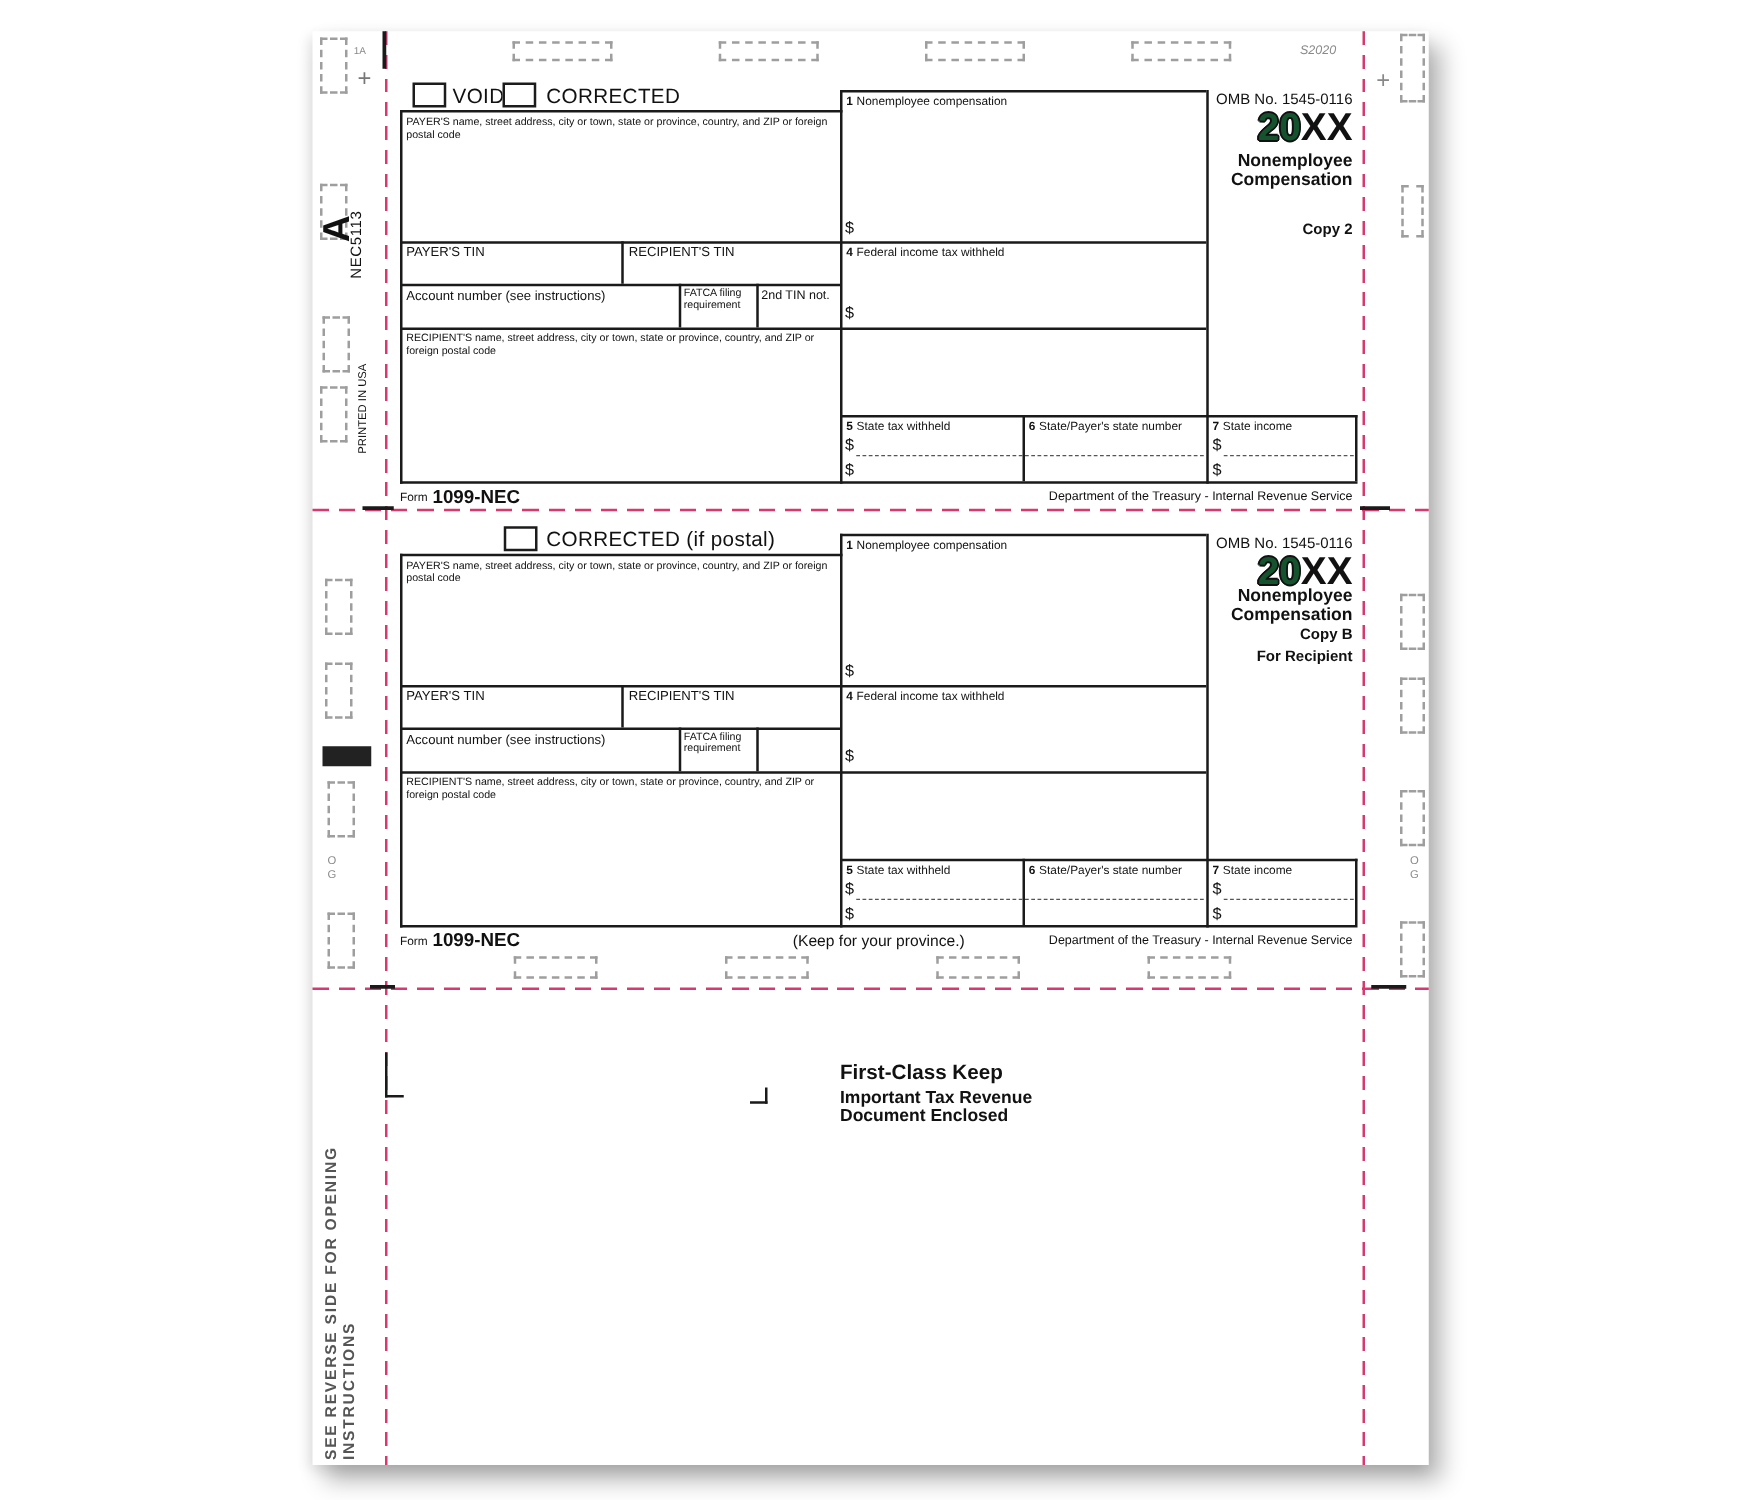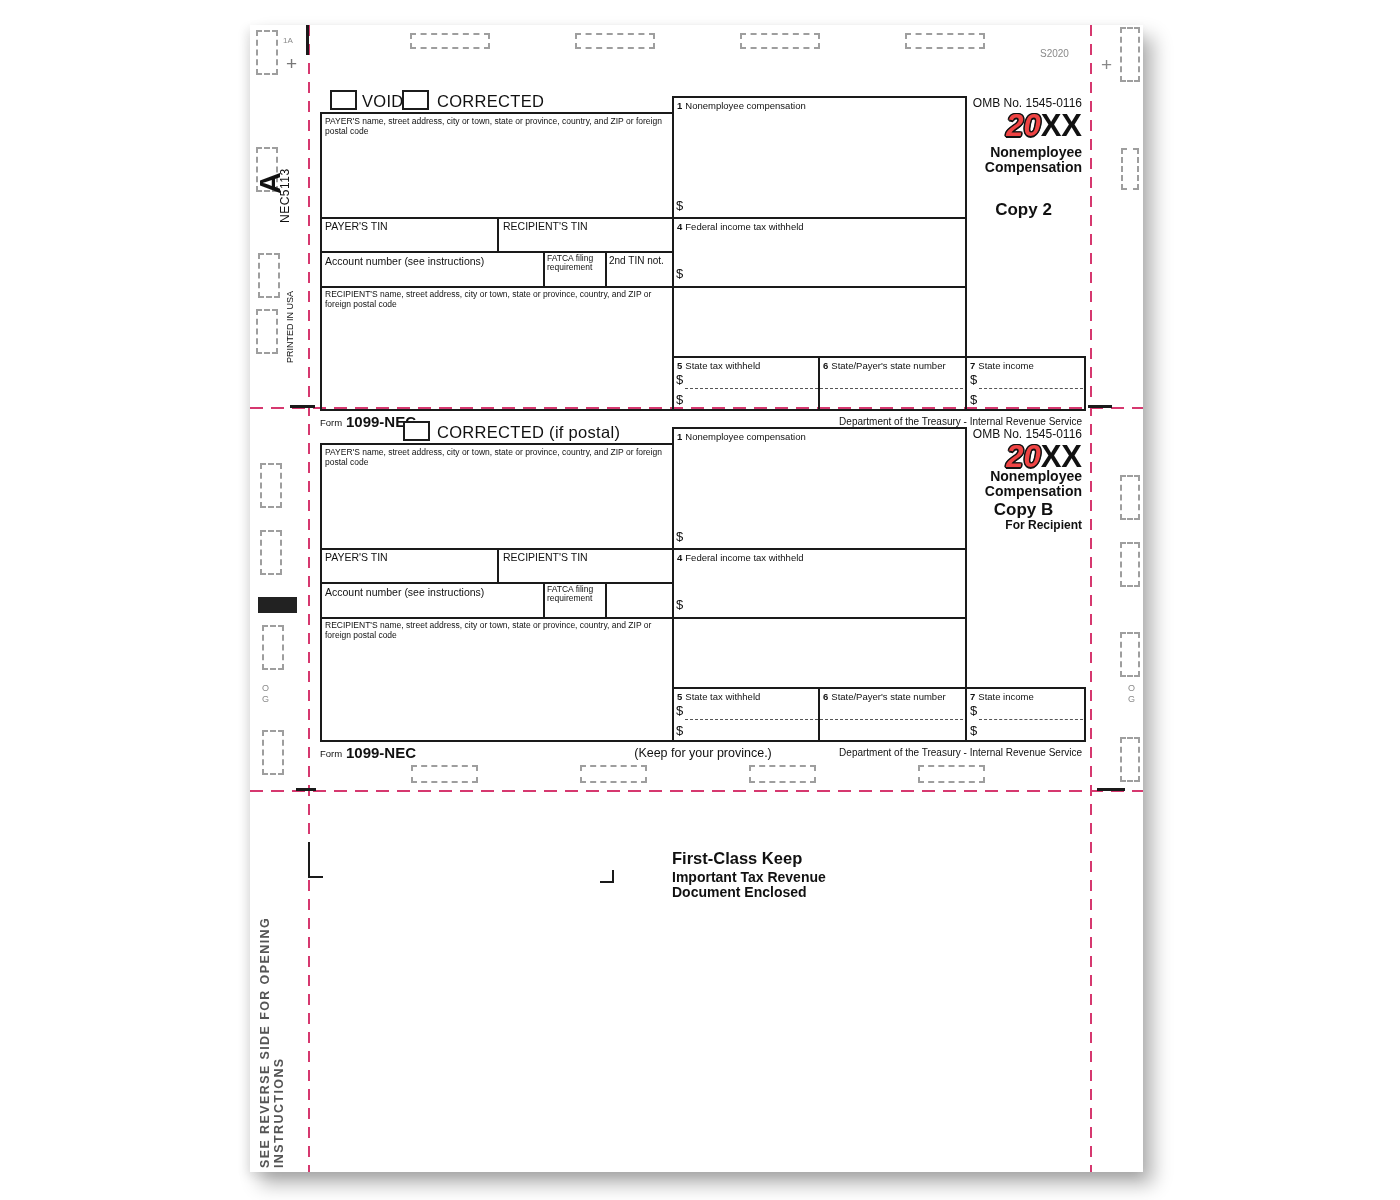--- a/index.html
+++ b/index.html
@@ -23,24 +23,24 @@
   .form { position:absolute; left:70px; width:766px; height:345px; }
   .lbl-sm { font-size:8.5px; letter-spacing:0; }
   .lbl-md { font-size:10.5px; }
   .boxlbl { font-size:9.5px; }
   .boxnum { font-weight:bold; margin-right:3px; }
   .dollar { font-size:13px; }
   .chktxt { font-size:16.5px; letter-spacing:.3px; }
   .rcol { position:absolute; text-align:right; }
   .omb { font-size:12px; }
   .year { font-weight:bold; font-size:31px; letter-spacing:0; line-height:31px; }
-  .y20 { color:#ef4444; text-shadow:-1.5px 0 #111,1.5px 0 #111,0 -1.5px #111,0 1.5px #111,-1px -1px #111,1px -1px #111,-1px 1px #111,1px 1px #111;font-style:italic; }
+  .y20 { color:#14532d; text-shadow:-1.5px 0 #111,1.5px 0 #111,0 -1.5px #111,0 1.5px #111,-1px -1px #111,1px -1px #111,-1px 1px #111,1px 1px #111; }
   .yXX { color:#111; }
   .ftitle { font-weight:bold; font-size:14px; line-height:15px; }
-  .copy { font-weight:bold; font-size:17px;text-align:center; }
+  .copy { font-weight:bold; font-size:12px; }
   .fornote { font-weight:bold; font-size:12px;padding-left:16px; }
   .prenote { white-space:pre-line; }
   .filingnote { font-weight:bold; font-size:10.5px; line-height:13px; }
   .recnote { font-size:9.5px; line-height:11.5px; }
   .dash-split { position:absolute; border-top:1.5px dashed #555; }
   .formword { font-size:9.5px; }
   .formnum { font-weight:bold; font-size:15px; }
   .dept { font-size:10px; }
   .keep { font-size:12.5px; }
   .gray { color:#8a8a8a; }
@@ -96,24 +96,24 @@
     <div class="ln" style="left:8px;top:572px;width:39px;height:16px;background:#222;"></div>
     <div class="abs gray" style="left:12px;top:658px;font-size:9px;line-height:11px;">
       <div>O</div>
       <div>G</div>
     </div>
     <div class="abs gray" style="left:878px;top:658px;font-size:9px;line-height:11px;">
       <div>O</div>
       <div>G</div>
     </div>
 
-    <div class="abs gray" style="left:790px;top:23px;font-size:10px;">S2020</div>
+    <div class="abs gray" style="left:790px;top:10px;font-size:10px;font-style:italic;">S2020</div>
     <div class="abs" style="left:851px;top:29px;font-size:19px;color:#888;font-weight:300;">+</div>
 
-    <div class="form" style="top:41px;margin-top:24px;">
+    <div class="form" style="top:41px;">
 
       <div class="cbx" style="left:10px;top:0;"></div>
       <div class="abs chktxt" style="left:42px;top:2px;">VOID</div>
       <div class="cbx" style="left:82px;top:0;"></div>
       <div class="abs chktxt" style="left:117px;top:2px;">CORRECTED</div>
 
       <div class="ln" style="left:0;top:22px;width:354px;height:2px;"></div>
       <div class="ln" style="left:352px;top:6px;width:293px;height:2px;"></div>
       <div class="ln" style="left:0;top:127px;width:645px;height:2px;"></div>
       <div class="ln" style="left:0;top:161px;width:352px;height:2px;"></div>

